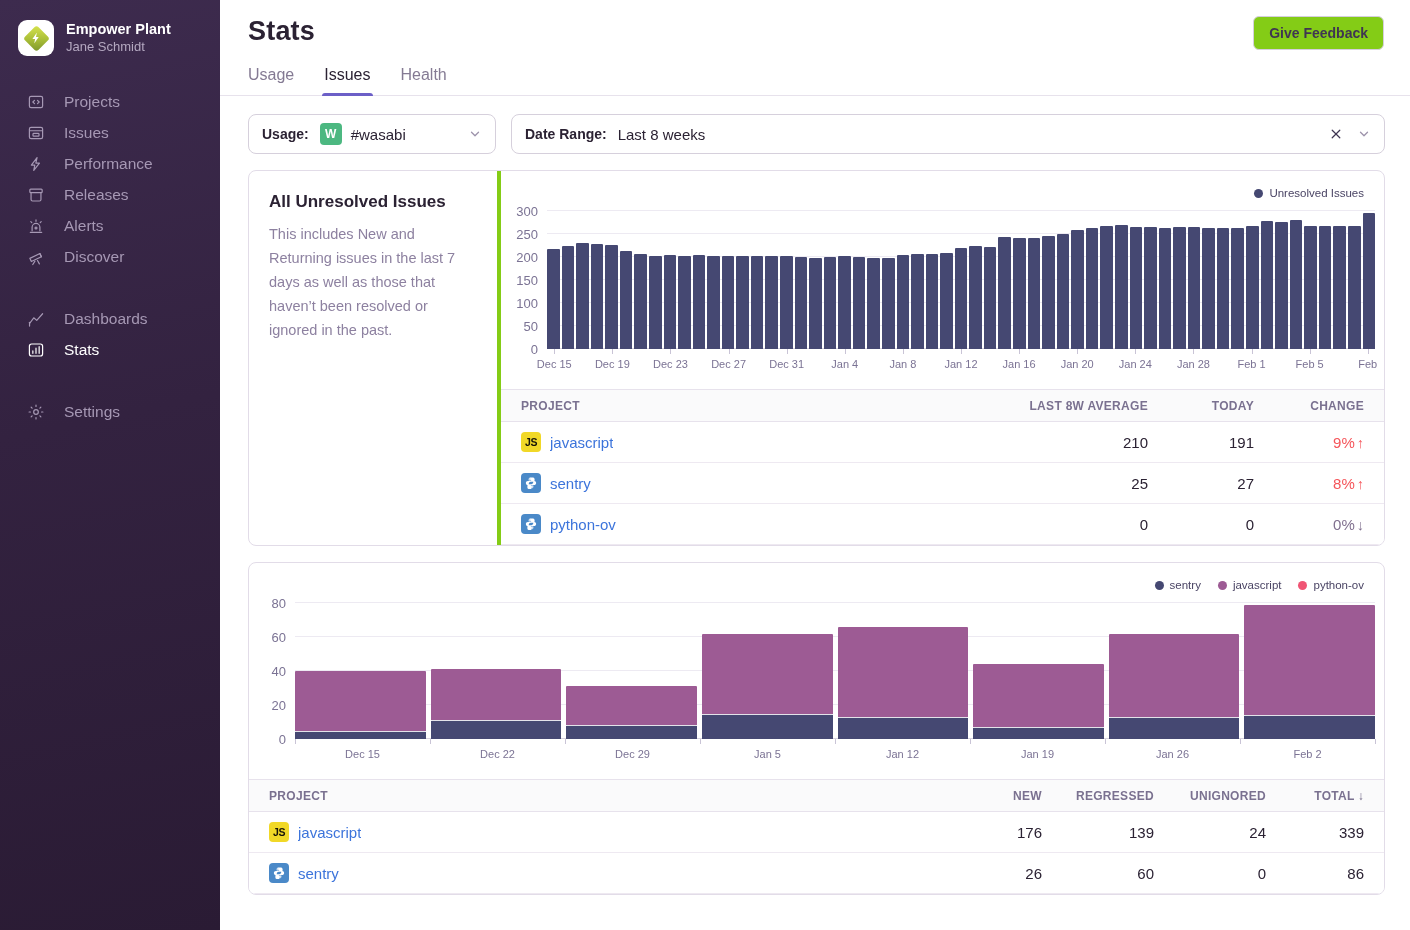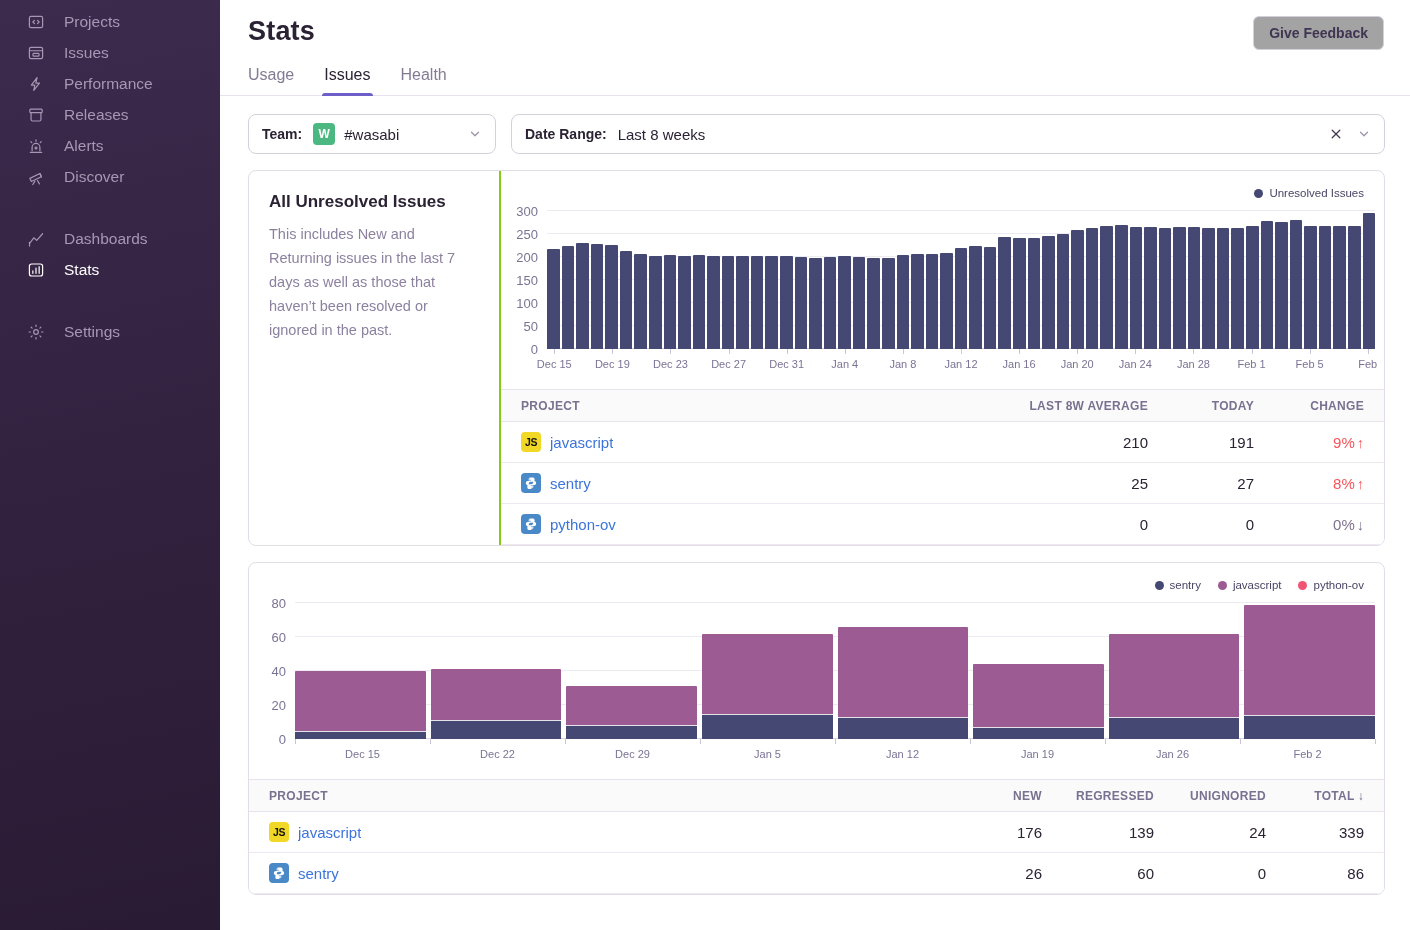--- a/index.html
+++ b/index.html
@@ -20,21 +20,21 @@
   .nav-group + .nav-group { margin-top:31px; }
   .nav-item { display:flex; align-items:center; gap:19px; height:31px; padding:0 14px 0 27px;
     font-size:15.5px; color:#a698b4; cursor:pointer; }
   .nav-item .nav-ico { width:18px; height:18px; flex:none; display:grid; place-items:center; color:#a698b4; }
   .nav-item.active, .nav-item.active .nav-ico { color:#ffffff; }
 
   
   .main { position:absolute; left:220px; top:0; right:0; bottom:0; background:#fff; overflow:hidden; }
   .page-header { display:flex; justify-content:space-between; align-items:flex-start; padding:16px 26px 0 28px; }
   .page-title { font-size:27px; font-weight:700; color:#2b2233; letter-spacing:.2px; }
-  .feedback-btn { background:#a3a3a3; border:1px solid #d5cfdc; border-radius:6px; padding:8px 15px;
+  .feedback-btn { background:#84cc16; border:1px solid #d5cfdc; border-radius:6px; padding:8px 15px;
     font-size:14px; font-weight:700; color:#3f3552; cursor:pointer; font-family:inherit; }
 
   .tabs { display:flex; gap:30px; padding:0 28px; margin-top:16px; border-bottom:1px solid #e7e2ec; }
   .tab { font-size:16px; color:#847a93; padding-bottom:11px; position:relative; cursor:pointer; }
   .tab.active { color:#2b2233; }
   .tab.active::after { content:""; position:absolute; left:-2px; right:-2px; bottom:-1px; height:3px;
     border-radius:3px 3px 0 0; background:#6c5fc7; }
 
   .filters { display:flex; gap:15px; padding:18px 25px 0 28px; }
   .select { height:40px; border:1px solid #d6d0dc; border-radius:8px; background:#fff;
@@ -45,21 +45,21 @@
   .team-avatar { width:22px; height:22px; border-radius:4px; background:#4cb881; color:#fff;
     font-size:12px; font-weight:700; display:grid; place-items:center; margin-right:9px; flex:none; }
   .select-value { font-size:15px; color:#2b2233; }
   .select-right { margin-left:auto; display:flex; align-items:center; gap:14px; }
   .icon-btn { display:grid; place-items:center; color:#3f3552; cursor:pointer; }
   .chev { color:#9d93ab; display:grid; place-items:center; }
 
   
   .panel { margin:16px 25px 0 28px; border:1px solid #e2dce8; border-radius:8px; background:#fff;
     display:flex; overflow:hidden; }
-  .panel-info { width:252px; flex:none; border-right:2px solid #84cc16; padding:21px 20px; }
+  .panel-info { width:252px; flex:none; border-right:4px solid #84cc16; padding:21px 20px; }
   .panel-info h3 { font-size:17px; font-weight:600; color:#2b2233; margin-bottom:10px; }
   .panel-info p { font-size:14.5px; line-height:1.66; color:#8d81a0; }
   .panel-body { flex:1; min-width:0; }
 
   .chart-section { padding:13px 9px 0 0; }
   .legend-row { display:flex; justify-content:flex-end; align-items:center; gap:17px; height:18px; padding-right:11px; }
   .legend-item { display:flex; align-items:center; gap:6px; font-size:11.5px; color:#4a4464; cursor:pointer; }
   .legend-dot { width:9px; height:9px; border-radius:50%; flex:none; }
 
   .chart { position:relative; margin:9px 0 0 46px; }
@@ -95,20 +95,32 @@
   .num-cell { font-size:15px; color:#2b2233; text-align:right; }
   .change-cell { font-size:15px; text-align:right; }
   .change-cell.bad { color:#f55459; }
   .change-cell.muted { color:#80708f; }
   .change-cell .arr { font-size:14.5px; margin-left:2px; }
 </style>
 </head>
 <body>
 
 <aside class="sidebar">
+  <div class="org-row">
+    <div class="org-logo">
+      <div class="org-diamond"></div>
+      <svg class="org-bolt" width="9" height="11" viewBox="0 0 10 12">
+          <path d="M6 0 1 7h3l-1 5 5-7H5z" fill="#fff"></path>
+        </svg>
+    </div>
+    <div>
+      <div class="org-name">Empower Plant</div>
+      <div class="org-user">Jane Schmidt</div>
+    </div>
+  </div>
   <nav id="nav">
       <div class="nav-group">
         <div class="nav-item">
           <span class="nav-ico">
             <svg width="18" height="18" viewBox="0 0 24 24" fill="none" stroke="currentColor" stroke-width="1.6" stroke-linecap="round" stroke-linejoin="round">
               <rect x="3.2" y="4.5" width="17.6" height="15" rx="2.2"></rect>
               <path d="M10 9.8 7.8 12l2.2 2.2M14 9.8l2.2 2.2-2.2 2.2"></path>
             </svg>
           </span>
           <span>Projects</span>
@@ -203,21 +215,21 @@
   </div>
 
   <div class="tabs" id="tabs">
       <div class="tab">Usage</div>
       <div class="tab active">Issues</div>
       <div class="tab">Health</div>
     </div>
 
   <div class="filters">
     <div class="select team-select">
-      <span class="select-label">Team:</span>
+      <span class="select-label">Usage:</span>
       <span class="team-avatar">W</span>
       <span class="select-value">#wasabi</span>
       <span class="select-right">
         <span class="chev">
           <svg width="14" height="14" viewBox="0 0 24 24" fill="none" stroke="currentColor" stroke-width="2.2" stroke-linecap="round" stroke-linejoin="round">
               <path d="m6 9 6 6 6-6"></path>
             </svg>
         </span>
       </span>
     </div>

